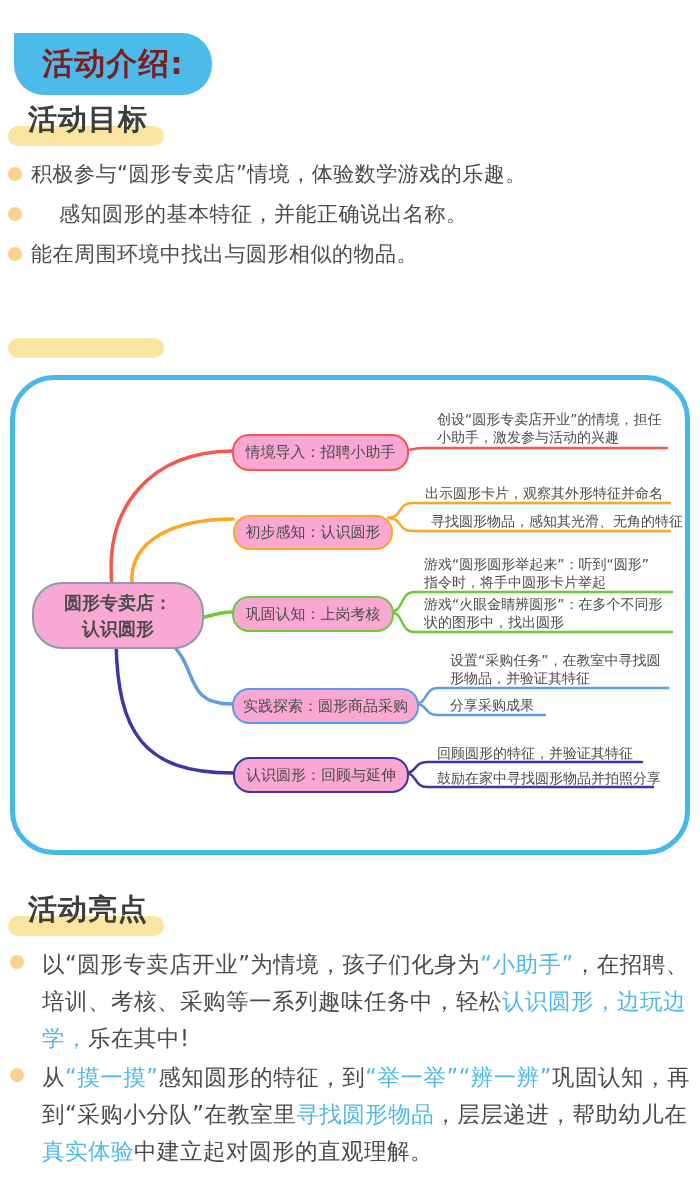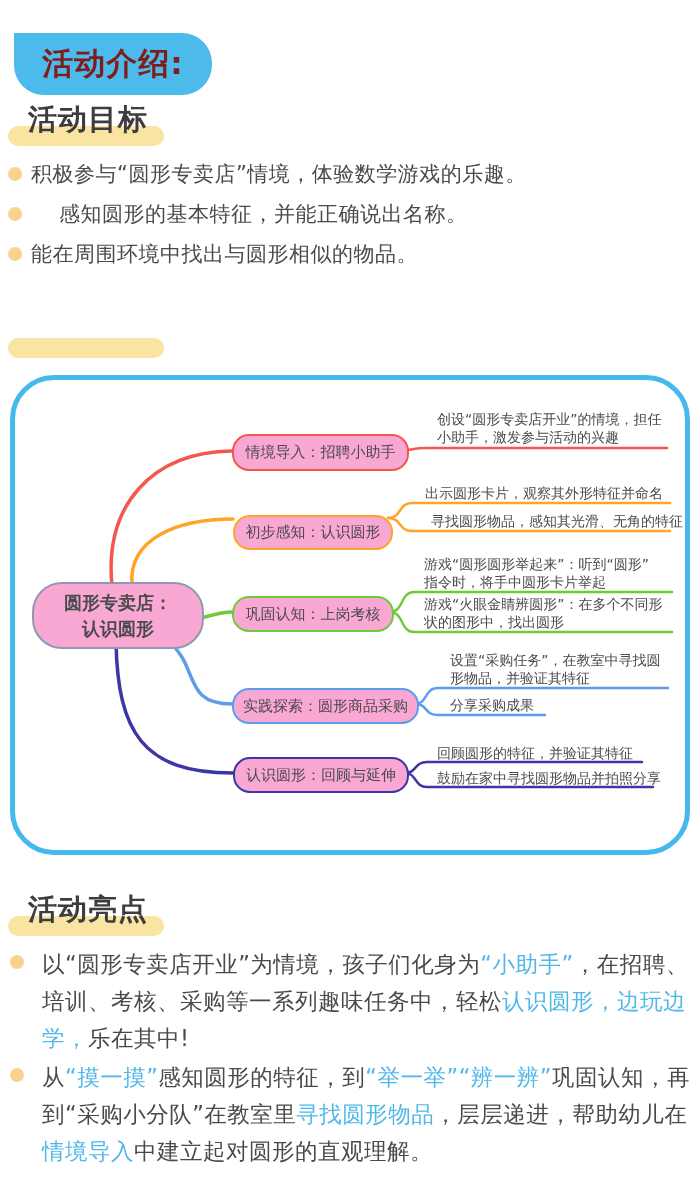--- a/index.html
+++ b/index.html
@@ -117,16 +117,16 @@
   <div class="sec-bar" style="top:916px;"></div>
   <div class="sec-head" style="top:890px;">活动亮点</div>
 
   <div class="para" style="top:946px;">
     <span class="dot"></span>
     <div class="para-text"><span>以“圆形专卖店开业”为情境，孩子们化身为</span><span class="hl">“小助手”</span><span>，在招聘、培训、考核、采购等一系列趣味任务中，轻松</span><span class="hl">认识圆形，边玩边学，</span><span>乐在其中!</span></div>
   </div>
 
   <div class="para" style="top:1059px;">
     <span class="dot"></span>
-    <div class="para-text"><span>从</span><span class="hl">“摸一摸”</span><span>感知圆形的特征，到</span><span class="hl">“举一举”“辨一辨”</span><span>巩固认知，再到“采购小分队”在教室里</span><span class="hl">寻找圆形物品</span><span>，层层递进，帮助幼儿在</span><span class="hl">情境导入</span><span>中建立起对圆形的直观理解。</span></div>
+    <div class="para-text"><span>从</span><span class="hl">“摸一摸”</span><span>感知圆形的特征，到</span><span class="hl">“举一举”“辨一辨”</span><span>巩固认知，再到“采购小分队”在教室里</span><span class="hl">寻找圆形物品</span><span>，层层递进，帮助幼儿在</span><span class="hl">真实体验</span><span>中建立起对圆形的直观理解。</span></div>
   </div>
 
 </div>
 
 </body></html>

